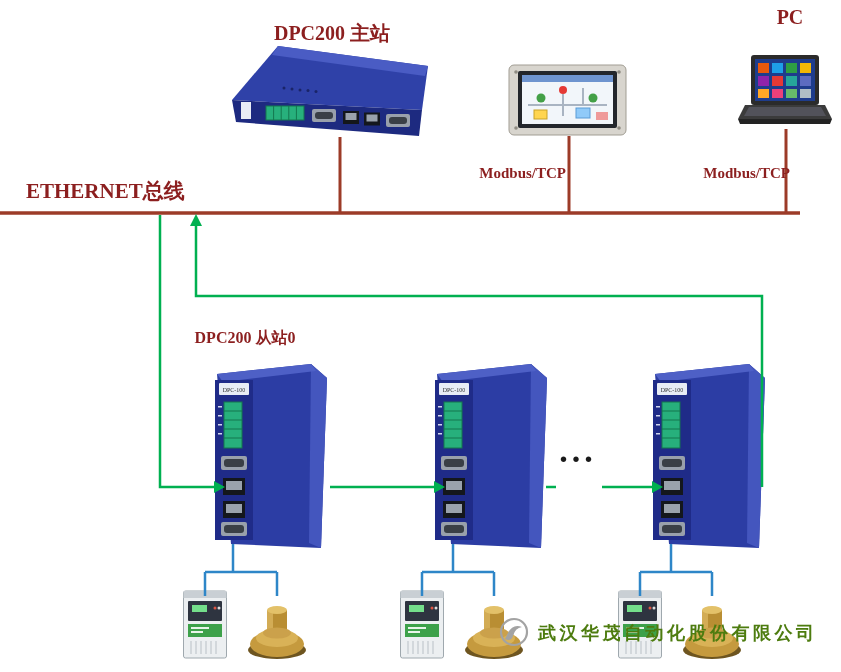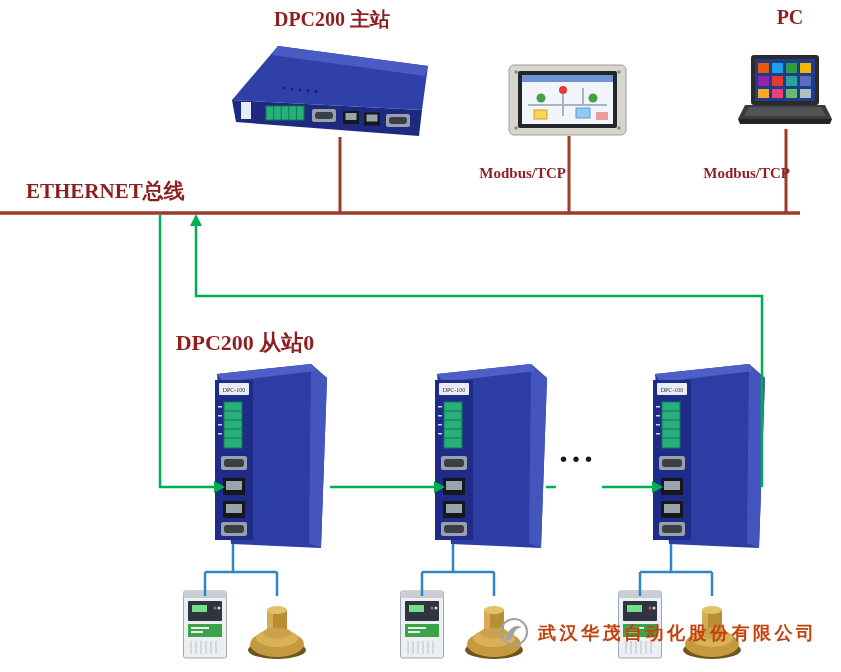--- a/index.html
+++ b/index.html
@@ -7,24 +7,24 @@
   body { font-family:"Liberation Serif","DejaVu Serif",serif; }
   .canvas { position:relative; width:841px; height:672px; background:#ffffff; }
   .abs { position:absolute; }
   .device { position:absolute; z-index:2; }
   .lines-overlay { position:absolute; left:0; top:0; z-index:5; pointer-events:none; }
   .lbl { position:absolute; z-index:6; color:#8C1F1F; font-weight:bold;
          font-family:"Liberation Serif","DejaVu Serif",serif; white-space:nowrap; }
   .lbl-top   { font-size:20px; }
   .lbl-bus   { font-size:21px; }
   .lbl-modbus{ font-size:15px; }
-  .lbl-slave { font-size:22px; }
+  .lbl-slave { font-size:16px; }
   .ellipsis  { position:absolute; z-index:6; color:#1a1a1a; font-size:34px;
                font-weight:bold; letter-spacing:4px; }
-  .watermark-text { position:absolute; z-index:7; color:#c2410c; font-size:18px;
+  .watermark-text { position:absolute; z-index:7; color:#4d7c0f; font-size:18px;
                font-weight:bold; letter-spacing:3.5px;
                font-family:"Liberation Sans","DejaVu Sans",sans-serif; white-space:nowrap; }
   .center { text-align:center; }
   .right  { text-align:right; }
 </style>
 </head>
 <body>
 
 <div class="canvas">
 
@@ -349,21 +349,21 @@
       <ellipse cx="31" cy="48" rx="29" ry="9" fill="#6E5520"></ellipse>
       <ellipse cx="31" cy="42" rx="27" ry="13" fill="#C59A3E"></ellipse>
       <ellipse cx="31" cy="36" rx="21" ry="9" fill="#D9B257"></ellipse>
       <rect x="21" y="8" width="20" height="24" fill="#B98E33"></rect>
       <rect x="21" y="8" width="6" height="24" fill="#D3AC55"></rect>
       <ellipse cx="31" cy="8" rx="10" ry="4" fill="#E3C169"></ellipse>
       <ellipse cx="31" cy="31" rx="14" ry="5.5" fill="#CBA14B"></ellipse>
     </svg>
   </div>
 
-  <div class="lbl lbl-top center" style="left:252px; top:6px; width:160px;">DPC200 主站</div>
+  <div class="lbl lbl-top center" style="left:252px; top:20px; width:160px;">DPC200 主站</div>
   <div class="lbl lbl-top center" style="left:755px; top:6px; width:70px;">PC</div>
 
   <div class="lbl lbl-bus" style="left:26px; top:177px;text-align:right;">ETHERNET总线</div>
 
   <div class="lbl lbl-modbus right" style="left:470px; top:165px; width:96px;">Modbus/TCP</div>
   <div class="lbl lbl-modbus right" style="left:694px; top:165px; width:96px;">Modbus/TCP</div>
 
   <div class="lbl lbl-slave center" style="left:165px; top:328px; width:160px;">DPC200 从站0</div>
 
   <div class="ellipsis center" style="left:548px; top:432px; width:60px;">...</div>

